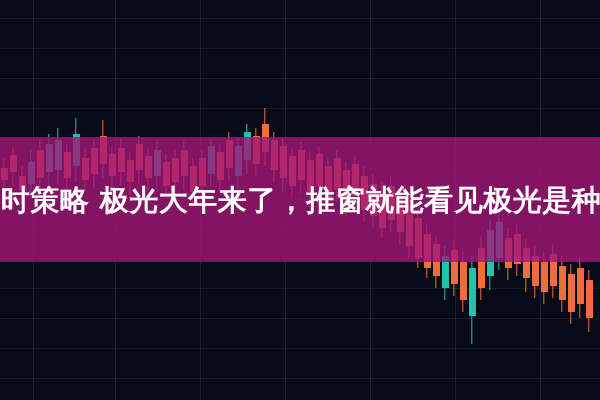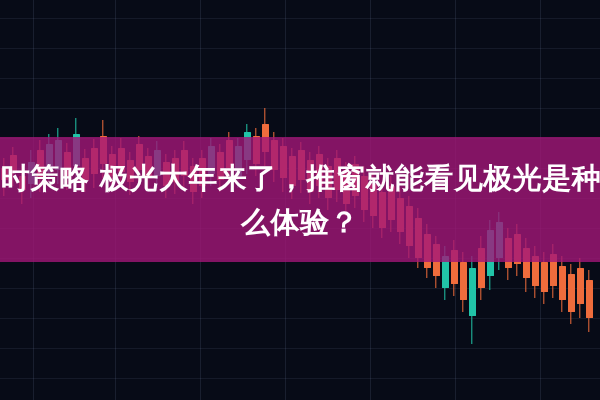--- a/index.html
+++ b/index.html
@@ -360,16 +360,15 @@
         <div class="body" style="top: 10px; height: 36px;"></div>
       </div>
       <div class="candle down" style="left: 585.5px; top: 270px; width: 7px; height: 62px;">
         <div class="wick" style="top: 0px; height: 62px;"></div>
         <div class="body" style="top: 10px; height: 38px;"></div>
       </div>
     </div>
 
   <div class="banner" id="banner">
     <div class="banner-line line1">迪时策略 极光大年来了，推窗就能看见极光是种什</div>
-    <div class="banner-line line2">么体验？</div>
   </div>
 
 </div>
 
 </body></html>

